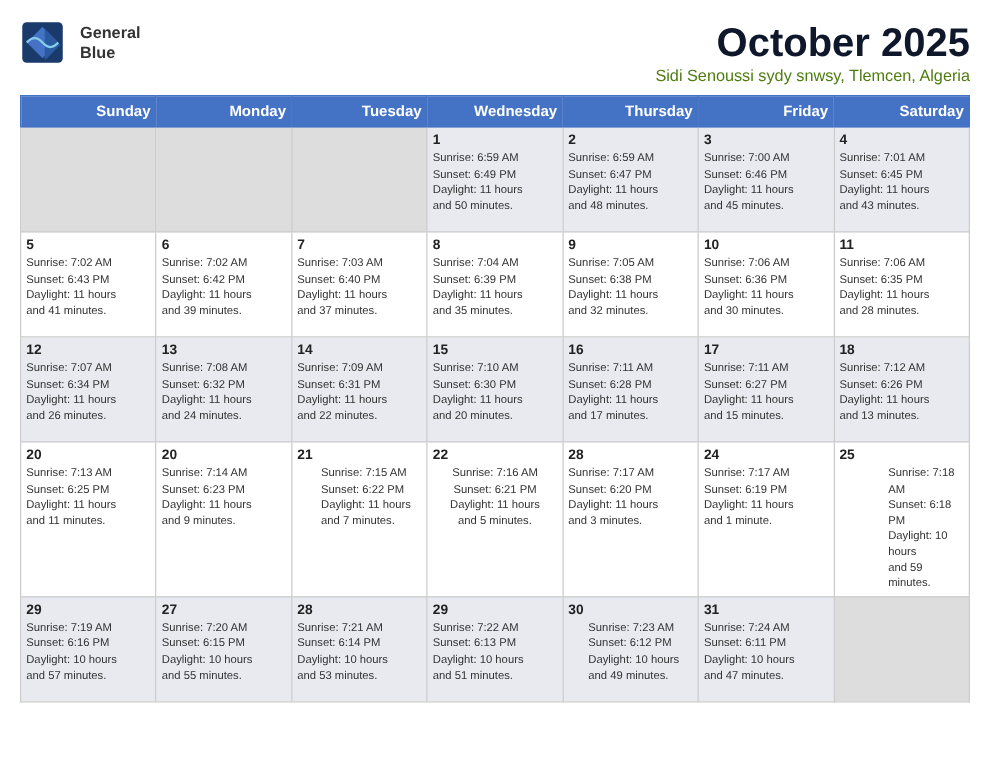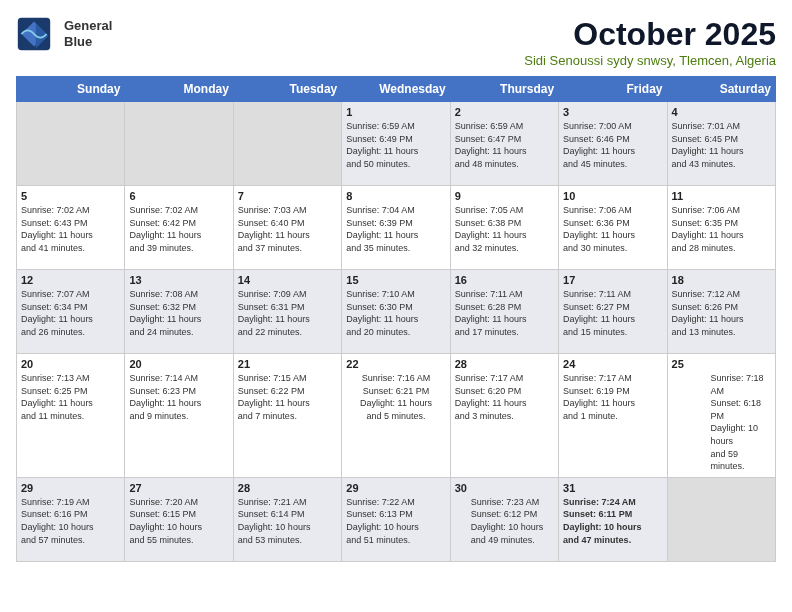--- a/index.html
+++ b/index.html
@@ -268,21 +268,21 @@
         </td>
         <td>
           <span class="day-num">20</span>
           <div class="day-info" style="white-space: pre-line;">Sunrise: 7:14 AM
 Sunset: 6:23 PM
 Daylight: 11 hours
 and 9 minutes.</div>
         </td>
         <td>
           <span class="day-num">21</span>
-          <div class="day-info" style="white-space: pre-line;">Sunrise: 7:15 AM
+          <div class="day-info" style="white-space: pre-line; margin-left: 19px;">Sunrise: 7:15 AM
 Sunset: 6:22 PM
 Daylight: 11 hours
 and 7 minutes.</div>
         </td>
         <td>
           <span class="day-num">22</span>
           <div class="day-info" style="white-space: pre-line; text-align: center;">Sunrise: 7:16 AM
 Sunset: 6:21 PM
 Daylight: 11 hours
 and 5 minutes.</div>
@@ -340,21 +340,21 @@
         </td>
         <td>
           <span class="day-num">30</span>
           <div class="day-info" style="white-space: pre-line; margin-left: 16px;">Sunrise: 7:23 AM
 Sunset: 6:12 PM
 Daylight: 10 hours
 and 49 minutes.</div>
         </td>
         <td>
           <span class="day-num">31</span>
-          <div class="day-info" style="white-space: pre-line; font-weight: bold;">Sunrise: 7:24 AM
+          <div class="day-info" style="white-space: pre-line;">Sunrise: 7:24 AM
 Sunset: 6:11 PM
 Daylight: 10 hours
 and 47 minutes.</div>
         </td>
         <td class="empty"></td>
       </tr>
     </tbody>
 </table>
 
 </body></html>

